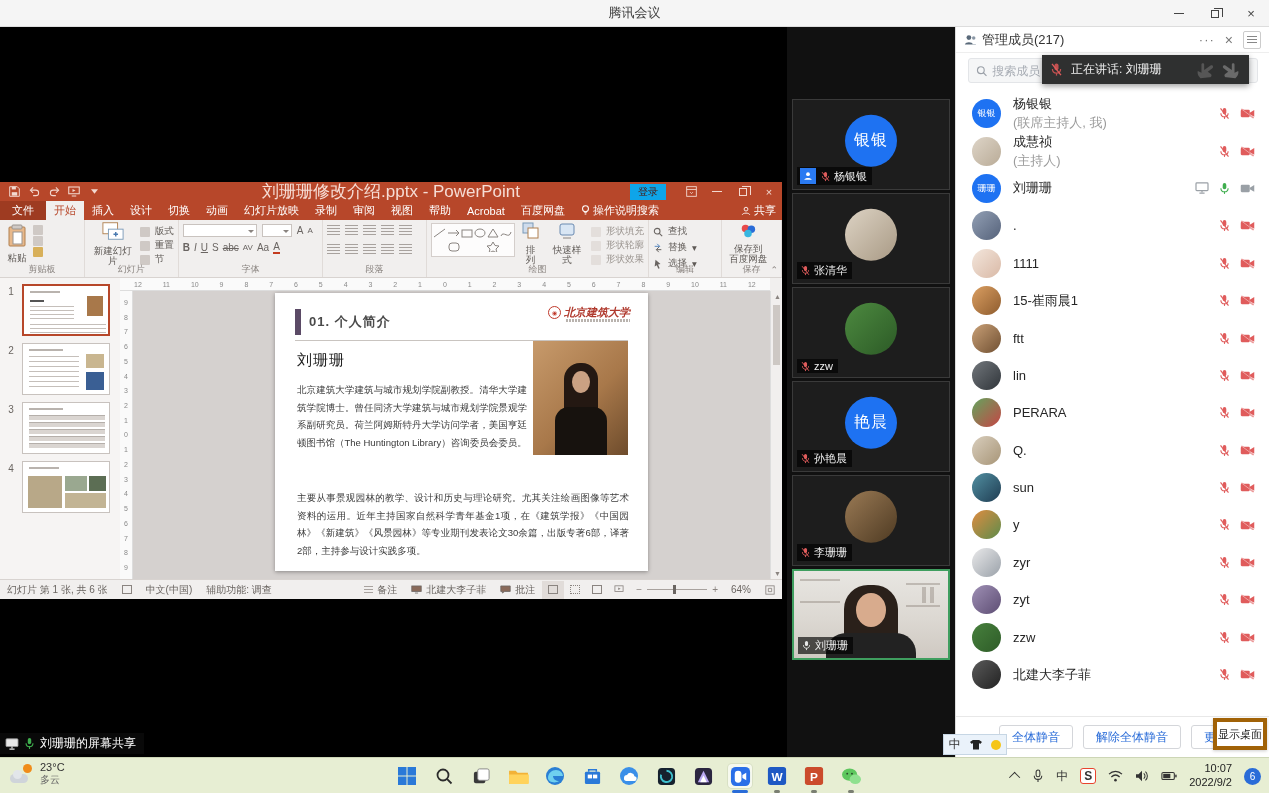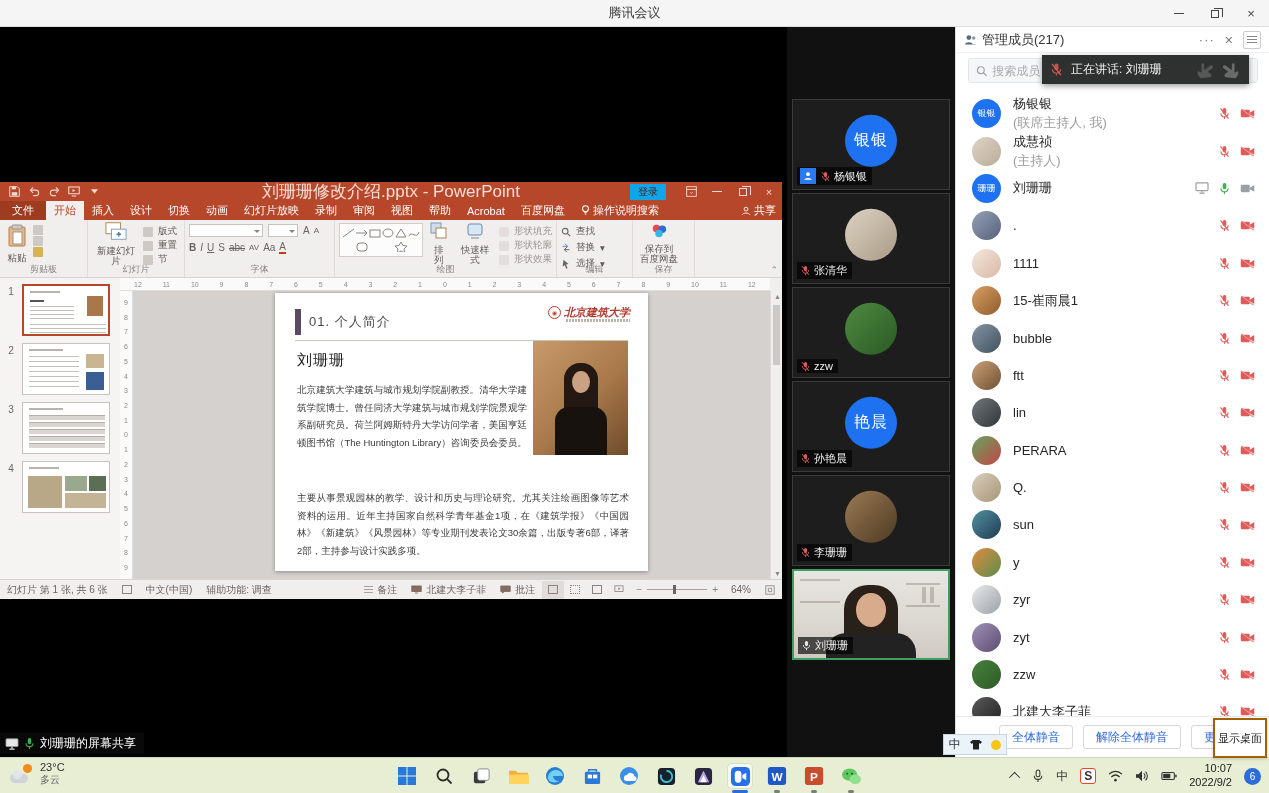--- a/index.html
+++ b/index.html
@@ -69,21 +69,21 @@
 
   
   .canvas { position:absolute; left:133px; top:109px; width:637px; height:288px; background:#d5d1cf; }
   .ppt-vscroll { position:absolute; right:0; top:109px; width:12px; height:288px; background:#f1efee; border-left:1px solid #ddd; }
   .ppt-vscroll .arr { position:absolute; left:3px; font-size:7px; color:#8a8480; }
   .ppt-vscroll .sthumb { position:absolute; left:2px; top:14px; width:7px; height:60px; background:#cdc8c4; }
 
   .slide { position:absolute; left:142px; top:2px; width:373px; height:278px; background:#fff; box-shadow:0 1px 4px rgba(0,0,0,.35); }
   .slide-head { position:absolute; left:20px; top:16px; display:flex; align-items:center; }
   .slide-head .bar { width:6px; height:26px; background:#5b4a66; margin-right:8px; }
-  .slide-head .sec { font-size:13px; color:#4a4a4a; letter-spacing:1px; }
+  .slide-head .sec { font-size:13px; color:#4a4a4a; letter-spacing:1px;font-weight:bold; }
   .slide-rule { position:absolute; left:20px; top:47px; width:333px; height:1px; background:#c9c4c0; }
   .slide-logo { position:absolute; right:18px; top:12px; display:flex; align-items:center; gap:3px; }
   .slide-logo .seal { width:13px; height:13px; border:1px solid #c0392b; border-radius:50%; color:#c0392b; font-size:6px; display:flex; align-items:center; justify-content:center; }
   .slide-logo .logotext { font-family:"Liberation Serif","DejaVu Serif",serif; font-style:italic; font-weight:bold; color:#b03a2e; font-size:11px; }
   .slide-logo .logosub { position:absolute; right:0; top:14px; width:64px; height:3px; background:repeating-linear-gradient(90deg,#b9b3ae 0 2px, transparent 2px 3px); }
   .slide-name { position:absolute; left:22px; top:58px; font-size:15px; color:#222; letter-spacing:1px; }
   .slide-photo { position:absolute; right:20px; top:48px; width:95px; height:114px; background:linear-gradient(135deg,#c79a6b 0%,#a8784a 55%,#6e4c2c 100%); overflow:hidden; }
   .slide-photo .person { position:absolute; left:50%; top:22px; transform:translateX(-50%); width:58px; height:92px; }
   .slide-photo .hair { position:absolute; left:50%; top:0; transform:translateX(-50%); width:34px; height:56px; border-radius:16px 16px 10px 10px; background:#241812; }
   .slide-photo .face { position:absolute; left:50%; top:8px; transform:translateX(-50%); width:18px; height:22px; border-radius:50%; background:#caa183; }
@@ -145,21 +145,21 @@
   .m-avatar { width:29px; height:29px; border-radius:50%; flex:0 0 29px; display:flex; align-items:center; justify-content:center; color:#fff; font-size:9px; letter-spacing:0; }
   .m-names { margin-left:12px; min-width:0; }
   .m-name { font-size:13px; color:#262626; white-space:nowrap; }
   .m-sub { font-size:13px; color:#9b9b9b; margin-top:1px; white-space:nowrap; }
   .m-icons { margin-left:auto; display:flex; align-items:center; gap:9px; }
 
   .panel-foot { position:absolute; left:0; bottom:0; width:100%; height:41px; background:#fff; border-top:1px solid #e8e8e8; display:flex; align-items:center; gap:10px; padding:0 18px 0 43px; }
   .foot-btn { height:24px; border:1px solid #d4d6da; border-radius:3px; background:#fff; color:#2a6cd8; font-size:12px; padding:0 12px; display:flex; align-items:center; gap:4px; white-space:nowrap; font-family:inherit; }
   .foot-btn .dd { border:4px solid transparent; border-top-color:#2a6cd8; margin-top:4px; }
 
-  .desktop-tip { position:absolute; left:1213px; top:718px; width:54px; height:40px; background:#fff; border:2px solid #a16207; box-shadow:0 1px 3px rgba(0,0,0,.2); display:flex; align-items:center; justify-content:center; font-size:11px; color:#222; z-index:30; }
+  .desktop-tip { position:absolute; left:1213px; top:718px; width:54px; height:32px; background:#fff; border:4px solid #a16207; box-shadow:0 1px 3px rgba(0,0,0,.2); display:flex; align-items:center; justify-content:center; font-size:11px; color:#222; z-index:30; }
 
   
   .ime-bar { position:absolute; left:943px; top:734px; width:64px; height:21px; background:#eaf2fa; border:1px solid #c6d6e4; display:flex; align-items:center; justify-content:space-around; z-index:25; }
   .ime-zh { font-size:12px; color:#333; }
   .ime-skin { width:12px; height:10px; background:#222; clip-path:polygon(0 25%,30% 0,70% 0,100% 25%,85% 45%,75% 35%,75% 100%,25% 100%,25% 35%,15% 45%); }
   .ime-dot { width:10px; height:10px; border-radius:50%; background:#f5c518; }
 
   
   .taskbar { position:absolute; left:0; top:757px; width:1269px; height:36px; background:#e7eed3; border-top:1px solid #cdd6b6; }
   .weather { position:absolute; left:10px; top:3px; display:flex; align-items:center; gap:6px; }
@@ -344,20 +344,37 @@
             <u>U</u>
             <span>S</span>
             <span style="text-decoration:line-through">abc</span>
             <span style="font-size:8px">AV</span>
             <span>Aa</span>
             <span style="border-bottom:2px solid #c43b1f">A</span>
           </div>
           <div class="rgroup-label">字体</div>
         </div>
 
+        <div class="rgroup" style="width:108px; flex-direction:column; gap:5px;">
+          <div class="minirow" style="gap:5px">
+            <span class="lines-ic"></span>
+            <span class="lines-ic"></span>
+            <span class="lines-ic"></span>
+            <span class="lines-ic"></span>
+            <span class="lines-ic"></span>
+          </div>
+          <div class="minirow" style="gap:5px">
+            <span class="lines-ic"></span>
+            <span class="lines-ic"></span>
+            <span class="lines-ic"></span>
+            <span class="lines-ic"></span>
+            <span class="lines-ic"></span>
+          </div>
+          <div class="rgroup-label">段落</div>
+        </div>
 
         <div class="rgroup" style="width:222px">
           <div class="shapebox">
             <svg width="12" height="10" viewBox="0 0 12 10">
                 <line x1="0" y1="9" x2="11" y2="1" stroke="#8a8480"></line>
               </svg>
             <svg width="12" height="10" viewBox="0 0 12 10">
                 <line x1="0" y1="5" x2="11" y2="5" stroke="#8a8480"></line>
                 <path d="M8 2l3 3-3 3" fill="none" stroke="#8a8480"></path>
               </svg>
@@ -904,40 +921,20 @@
             </svg>
             <svg width="15" height="10.95" viewBox="0 0 20 14">
    <rect x="1" y="2" width="12" height="10" rx="1.5" fill="#e05c5c"></rect>
    <path d="M13 6l6-3.5v9L13 8z" fill="#e05c5c"></path>
    <line x1="2" y1="1" x2="18" y2="13" stroke="#e05c5c" stroke-width="1.6"></line>
               <line x1="2" y1="1" x2="18" y2="13" stroke="#fff" stroke-width="0.6"></line>
             </svg>
           </div>
         </div>
         <div class="m-row">
-          <div class="m-avatar" style="background: linear-gradient(135deg, rgb(132, 148, 164), rgb(66, 81, 95));"></div>
-          <div class="m-names">
-            <div class="m-name">bubble</div>
-          </div>
-          <div class="m-icons">
-            <svg width="13" height="13" viewBox="0 0 16 18">
-   <rect x="5.5" y="1.5" width="5" height="8.5" rx="2.5" fill="#e05c5c"></rect>
-   <path d="M3 8.5c0 3 2.2 5 5 5s5-2 5-5" fill="none" stroke="#e05c5c" stroke-width="1.5"></path>
-   <line x1="8" y1="13.5" x2="8" y2="16.5" stroke="#e05c5c" stroke-width="1.5"></line>
-   <line x1="2.5" y1="2" x2="13.5" y2="16" stroke="#e05c5c" stroke-width="1.6"></line>
-            </svg>
-            <svg width="15" height="10.95" viewBox="0 0 20 14">
-   <rect x="1" y="2" width="12" height="10" rx="1.5" fill="#e05c5c"></rect>
-   <path d="M13 6l6-3.5v9L13 8z" fill="#e05c5c"></path>
-   <line x1="2" y1="1" x2="18" y2="13" stroke="#e05c5c" stroke-width="1.6"></line>
-              <line x1="2" y1="1" x2="18" y2="13" stroke="#fff" stroke-width="0.6"></line>
-            </svg>
-          </div>
-        </div>
-        <div class="m-row">
           <div class="m-avatar" style="background: linear-gradient(135deg, rgb(201, 160, 119), rgb(112, 80, 50));"></div>
           <div class="m-names">
             <div class="m-name">ftt</div>
           </div>
           <div class="m-icons">
             <svg width="13" height="13" viewBox="0 0 16 18">
    <rect x="5.5" y="1.5" width="5" height="8.5" rx="2.5" fill="#e05c5c"></rect>
    <path d="M3 8.5c0 3 2.2 5 5 5s5-2 5-5" fill="none" stroke="#e05c5c" stroke-width="1.5"></path>
    <line x1="8" y1="13.5" x2="8" y2="16.5" stroke="#e05c5c" stroke-width="1.5"></line>
    <line x1="2.5" y1="2" x2="13.5" y2="16" stroke="#e05c5c" stroke-width="1.6"></line>

